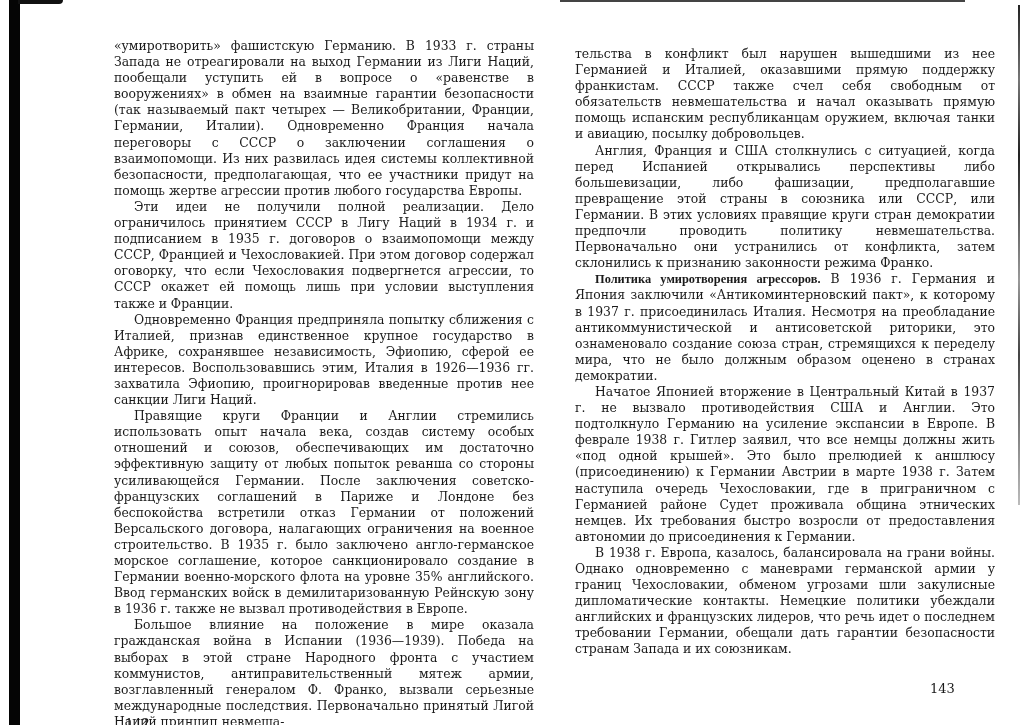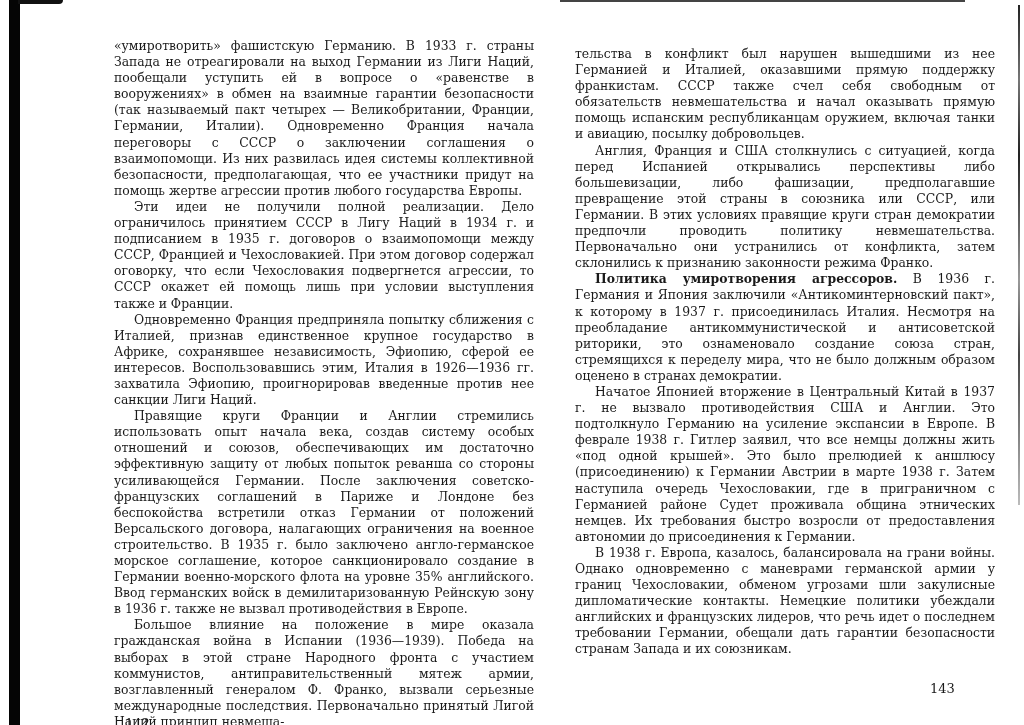--- a/index.html
+++ b/index.html
@@ -59,20 +59,21 @@
     }
     .page.left { left: 114px; }
     .page.right { left: 575px; top: 46px; }
     .page p {
       margin: 0;
       text-indent: 20px;
     }
     .page p.cont { text-indent: 0; }
     .lead {
       font-weight: bold;
+      font-family: Liberation Serif, serif;
     }
     .page-number {
       position: absolute;
       font-size: 13px;
       font-family: "DejaVu Serif", "Liberation Serif", serif;
       color: #1a1a1a;
     }
     .page-number.left { left: 125px; top: 672px; margin-top: 44px; }
     .page-number.right { left: 930px; top: 681px; text-align: right; }
   </style>

